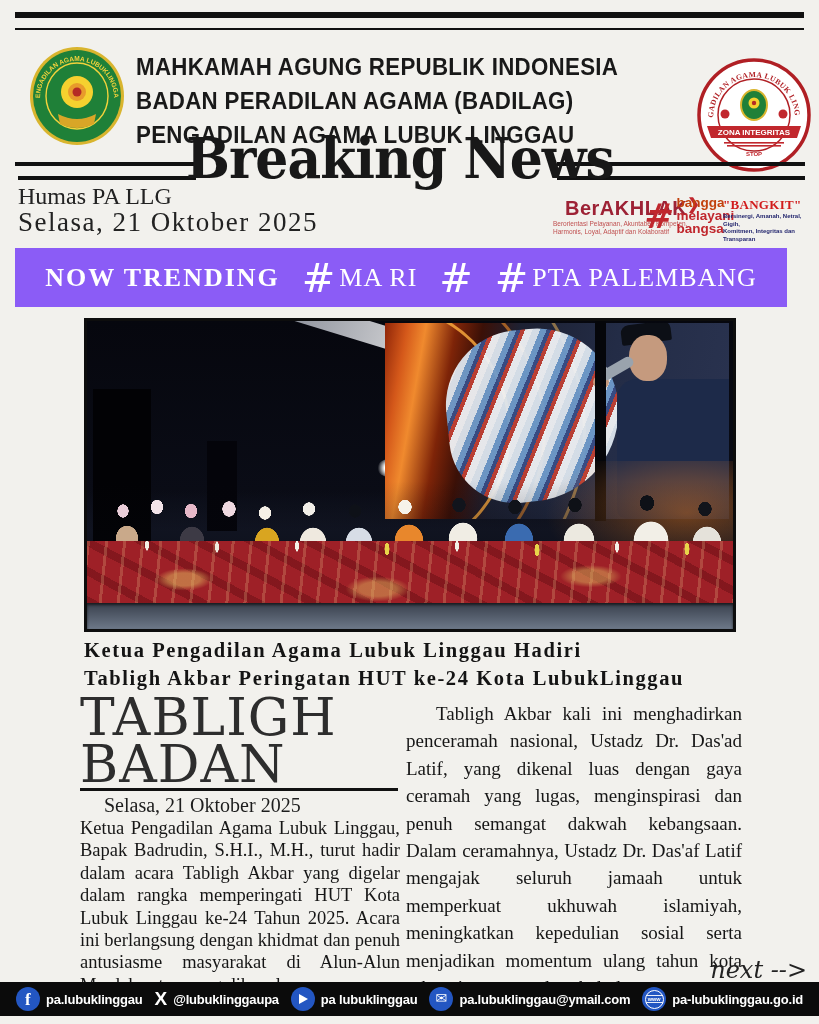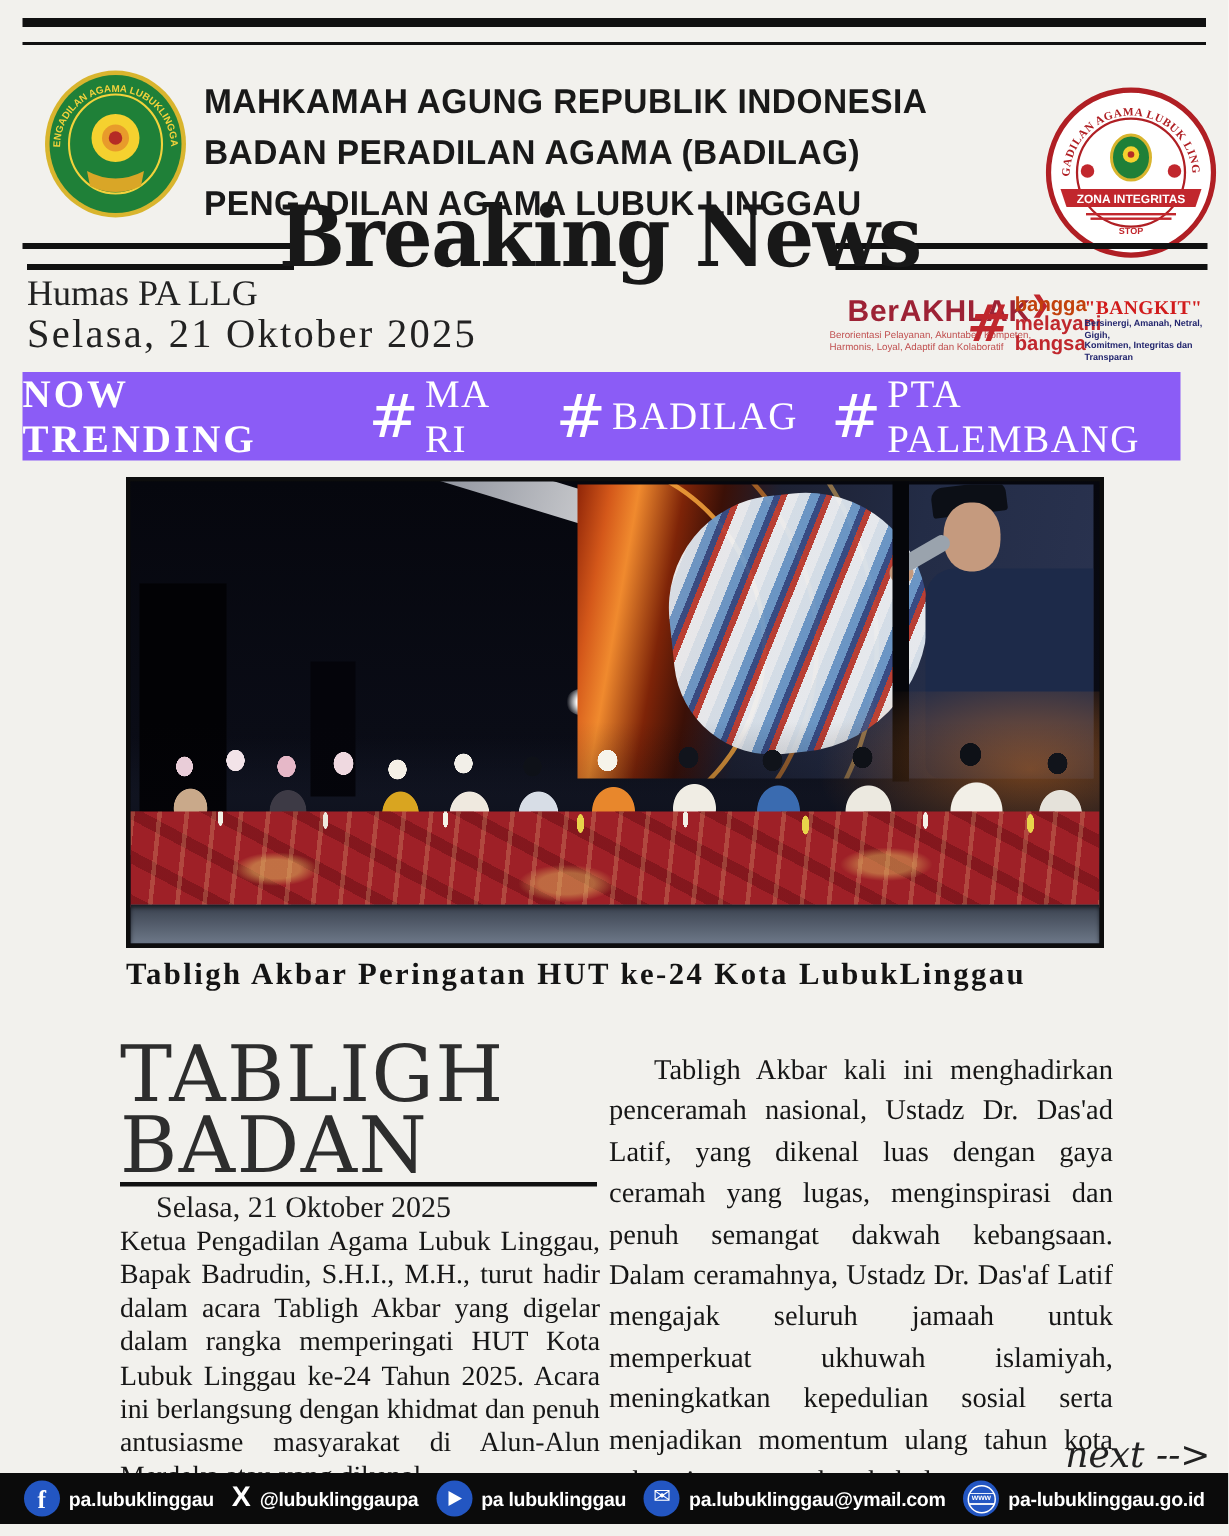--- a/index.html
+++ b/index.html
@@ -254,21 +254,20 @@
   </div>
 
   <div class="abs trending">
     <span class="label">NOW TRENDING</span>
     <span class="tag">
       <span class="h">#</span>
       <span class="n">MA RI</span>
     </span>
     <span class="tag">
       <span class="h">#</span>
-      <span class="n">BADILAG</span>
     </span>
     <span class="tag">
       <span class="h">#</span>
       <span class="n">PTA PALEMBANG</span>
     </span>
   </div>
 
   <div class="abs photo-frame">
     <div class="photo">
       <div class="ph-sky"></div>
@@ -290,20 +289,21 @@
       </div>
       <div class="ph-pole"></div>
       <div class="ph-glowr"></div>
       <div class="ph-crowd"></div>
       <div class="ph-carpet"></div>
       <div class="ph-pavement"></div>
     </div>
   </div>
 
   <div class="abs headline">
+    <div>Ketua Pengadilan Agama Lubuk Linggau Hadiri</div>
     <div>Tabligh Akbar Peringatan HUT ke-24 Kota LubukLinggau</div>
   </div>
 
   <div class="abs article-title">
     <div>TABLIGH</div>
     <div>BADAN</div>
   </div>
   <div class="abs title-rule"></div>
   <div class="abs article-date">Selasa, 21 Oktober 2025</div>
   <div class="abs col-left">Ketua Pengadilan Agama Lubuk Linggau, Bapak Badrudin, S.H.I., M.H., turut hadir dalam acara Tabligh Akbar yang digelar dalam rangka memperingati HUT Kota Lubuk Linggau ke-24 Tahun 2025. Acara ini berlangsung dengan khidmat dan penuh antusiasme masyarakat di Alun-Alun Merdeka atau yang dikenal ......</div>

